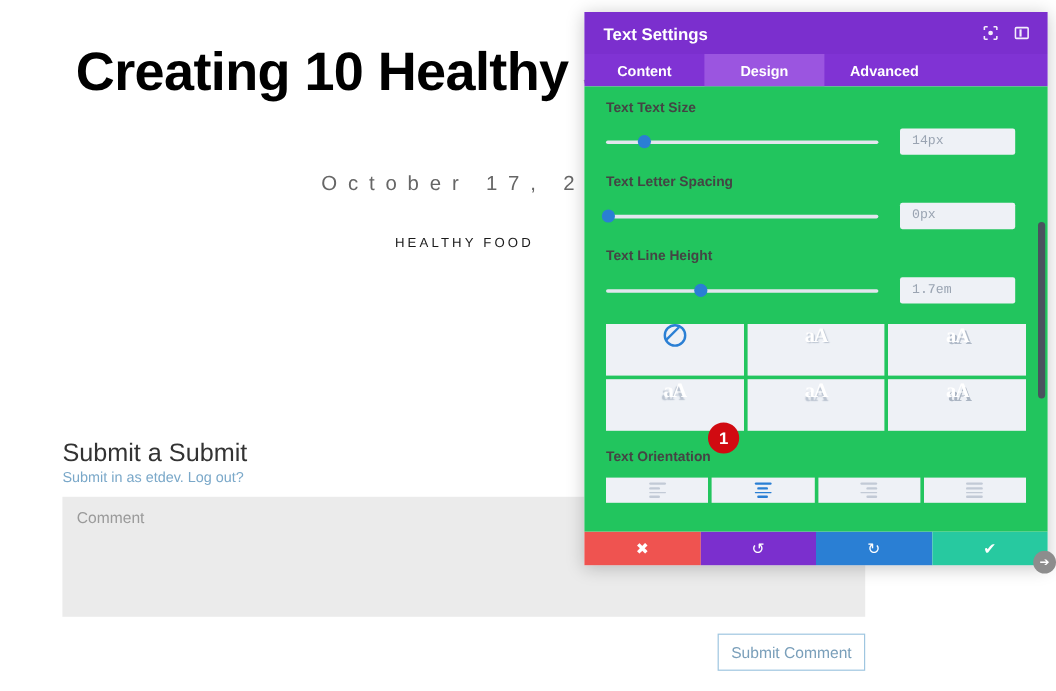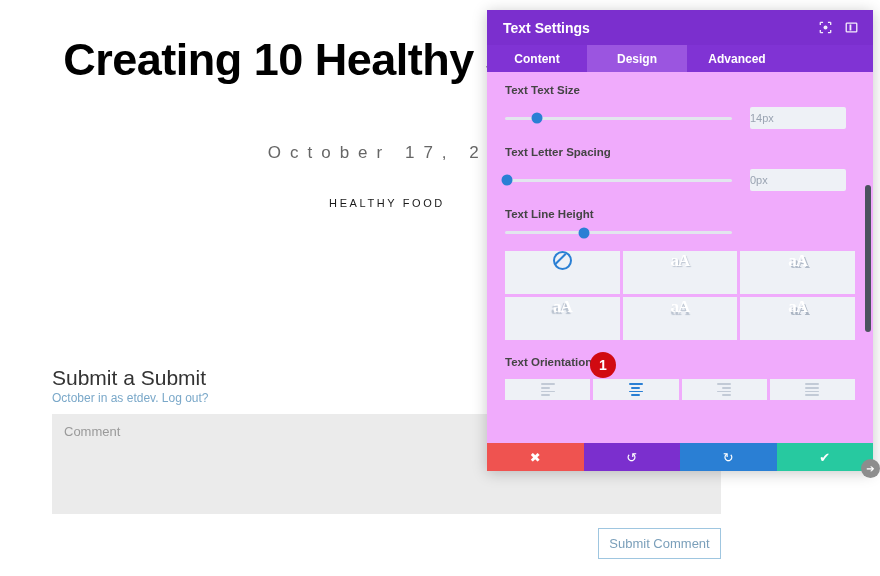--- a/index.html
+++ b/index.html
@@ -153,21 +153,21 @@
     color: #ffffff;
     font-size: 12px;
     font-weight: 700;
     cursor: pointer;
     min-width: 64px;
   }
   .tab.active { background: #9b55e0; }
 
   .modal-body {
     flex: 1;
-    background: #f0abfc;
+    background: #22c55e;
     padding: 12px 18px 0 18px;
     box-sizing: border-box;
     position: relative;
     overflow: hidden;
   }
   .field-label {
     font-size: 11.5px;
     font-weight: 700;
     color: #444444;
     margin-bottom: 11px;
@@ -196,24 +196,25 @@
     transform: translate(-50%, -50%);
     cursor: pointer;
   }
   .value-box {
     width: 96px;
     height: 22px;
     background: #eef1f6;
     border-radius: 2px;
     display: flex;
     align-items: center;
-    padding-left: 0;
+    padding-left: 10px;
     box-sizing: border-box;
     font-size: 11px;
     color: #9aa4b2;
+    font-family: Liberation Mono, monospace;
   }
   .shadow-grid {
     display: grid;
     grid-template-columns: repeat(3, 1fr);
     gap: 3px;
     margin-bottom: 16px;
   }
   .shadow-tile {
     height: 43px;
     background: #eef1f6;
@@ -352,21 +353,21 @@
 </head>
 <body>
 
 <div id="page">
 
   <div class="post-title">Creating 10 Healthy Juices Min</div>
   <div class="post-date">October 17, 20</div>
   <div class="post-cat">HEALTHY FOOD</div>
 
   <div class="comment-heading">Submit a Submit</div>
-  <div class="logged-in">October in as etdev. Log out?</div>
+  <div class="logged-in">Submit in as etdev. Log out?</div>
 
   <textarea class="comment-box" placeholder="Comment" style=""></textarea>
 
   <button class="submit-comment">Submit Comment</button>
 </div>
 
 <div id="modal">
 
   <div class="modal-header">
     <div class="modal-title">Text Settings</div>
@@ -406,20 +407,21 @@
         <div class="slider-knob" style="left:1%"></div>
       </div>
       <div class="value-box">0px</div>
     </div>
 
     <div class="field-label">Text Line Height</div>
     <div class="slider-row">
       <div class="slider-track">
         <div class="slider-knob" style="left:35%"></div>
       </div>
+      <div class="value-box">1.7em</div>
     </div>
 
     <div class="shadow-grid">
       <div class="shadow-tile">
         <span class="no-icon"></span>
       </div>
       <div class="shadow-tile">
         <span class="aa s1">aA</span>
       </div>
       <div class="shadow-tile">

